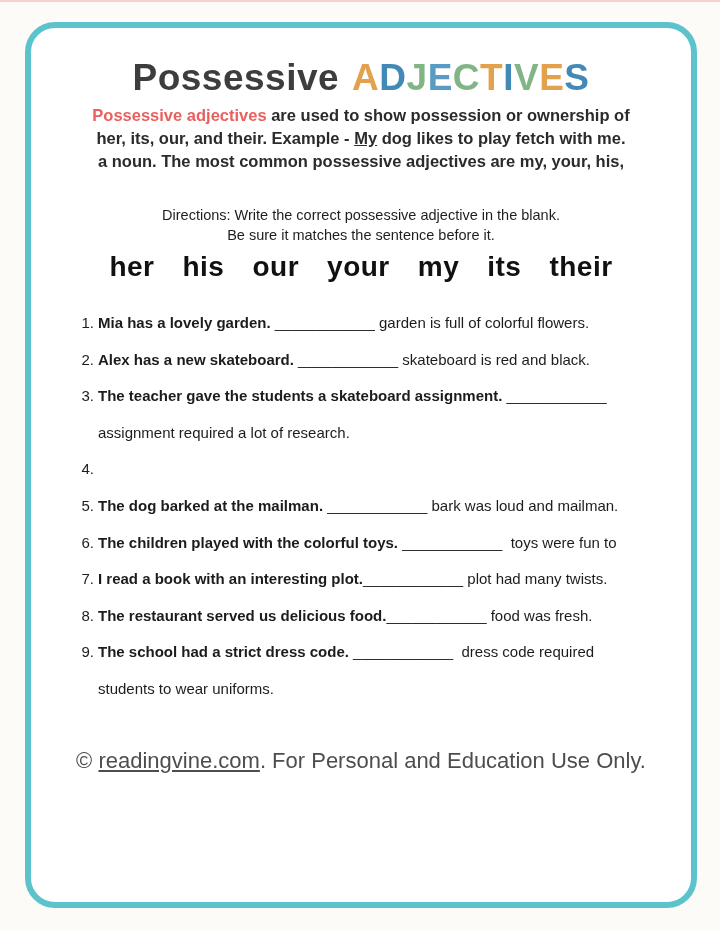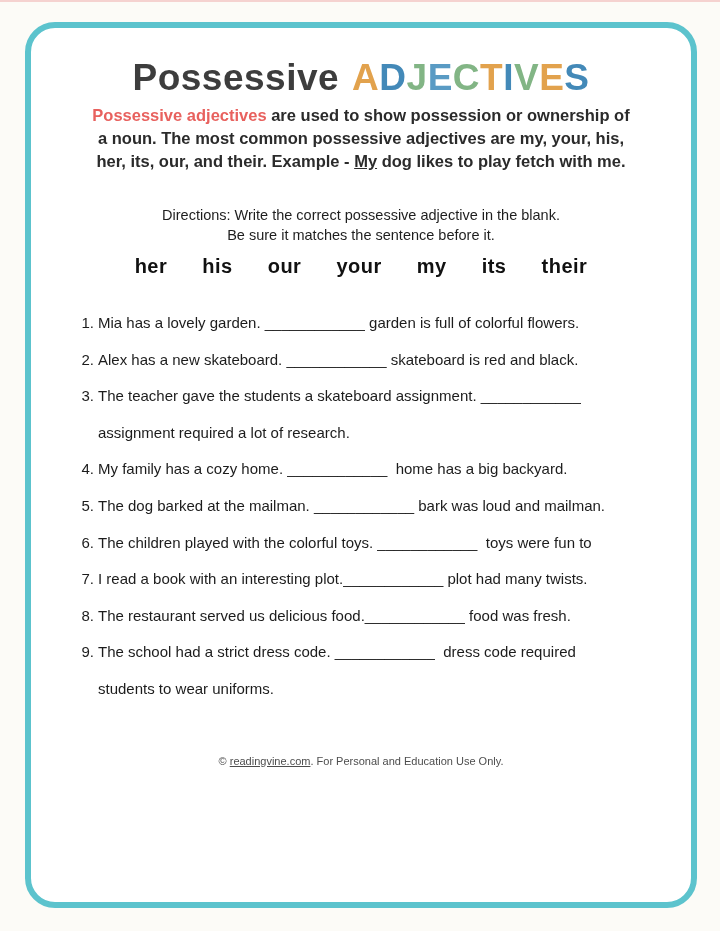--- a/index.html
+++ b/index.html
@@ -42,65 +42,65 @@
   .iline { white-space:pre; }
   .u { text-decoration:underline; }
   .directions {
     margin-top:32px;
     text-align:center;
     font-size:14.5px; line-height:20px;
     color:#1e1e1e;
   }
   .word-bank {
     margin-top:8px;
-    display:flex; justify-content:center; gap:35px;
-    font-size:20px; line-height:27px;
+    display:flex; justify-content:center; gap:28px;
+    font-size:28px; line-height:27px;
     font-weight:bold; color:#111;
     letter-spacing:0.5px;
   }
   .items { margin-top:25px; }
   .item { display:flex; }
   .num {
     flex:0 0 67px;
     width:67px; padding-right:4px;
     text-align:right;
     font-size:15px; line-height:36.6px;
     color:#1c1c1c;
     white-space:nowrap;
   }
   .content { flex:1; }
   .line {
     white-space:pre;
     font-size:15px; line-height:36.6px;
     color:#1c1c1c;
   }
-  .b { font-weight:normal; }
+  .b { font-weight:bold; }
   .footer {
     margin-top:42px;
     text-align:center;
-    font-size:11px; line-height:22px;
+    font-size:22px; line-height:22px;
     color:#4d4d4d;
   }
   .flink { color:#4d4d4d; text-decoration:underline; cursor:pointer; }
 </style>
 </head>
 <body>
 
 <div class="edge-line"></div>
 
 <div class="worksheet">
 
   <h1 class="title">
     <span class="t1">Possessive</span><span class="t2" id="title-colored"><span class="tl" style="color: rgb(226, 162, 77);">A</span><span class="tl" style="color: rgb(67, 137, 184);">D</span><span class="tl" style="color: rgb(130, 181, 133);">J</span><span class="tl" style="color: rgb(90, 155, 196);">E</span><span class="tl" style="color: rgb(130, 181, 133);">C</span><span class="tl" style="color: rgb(226, 162, 77);">T</span><span class="tl" style="color: rgb(67, 137, 184);">I</span><span class="tl" style="color: rgb(130, 181, 133);">V</span><span class="tl" style="color: rgb(226, 162, 77);">E</span><span class="tl" style="color: rgb(67, 137, 184);">S</span></span>
   </h1>
 
   <div class="intro" id="intro">
       <div class="iline"><span style="color: rgb(232, 97, 94);">Possessive adjectives</span><span> are used to show possession or ownership of</span></div>
+      <div class="iline"><span>her, its, our, and their. Example - </span><span class="u">My</span><span> dog likes to play fetch with me.</span></div>
       <div class="iline"><span>a noun. The most common possessive adjectives are my, your, his,</span></div>
-      <div class="iline"><span>her, its, our, and their. Example - </span><span class="u">My</span><span> dog likes to play fetch with me.</span></div>
     </div>
 
   <div class="directions">
     <div>Directions: Write the correct possessive adjective in the blank.</div>
     <div>Be sure it matches the sentence before it.</div>
   </div>
 
   <div class="word-bank" id="word-bank">
       <span>her</span>
       <span>his</span>
@@ -126,23 +126,20 @@
       </div>
       <div class="item">
         <span class="num">3.</span>
         <div class="content">
           <div class="line"><span class="b">The teacher gave the students a skateboard assignment.</span><span> ____________</span></div>
           <div class="line"><span>assignment required a lot of research.</span></div>
         </div>
       </div>
       <div class="item">
         <span class="num">4.</span>
-        <div class="content">
-          <div class="line"><span class="b">My family has a cozy home.</span><span> ____________  home has a big backyard.</span></div>
-        </div>
       </div>
       <div class="item">
         <span class="num">5.</span>
         <div class="content">
           <div class="line"><span class="b">The dog barked at the mailman.</span><span> ____________ bark was loud and mailman.</span></div>
         </div>
       </div>
       <div class="item">
         <span class="num">6.</span>
         <div class="content">

